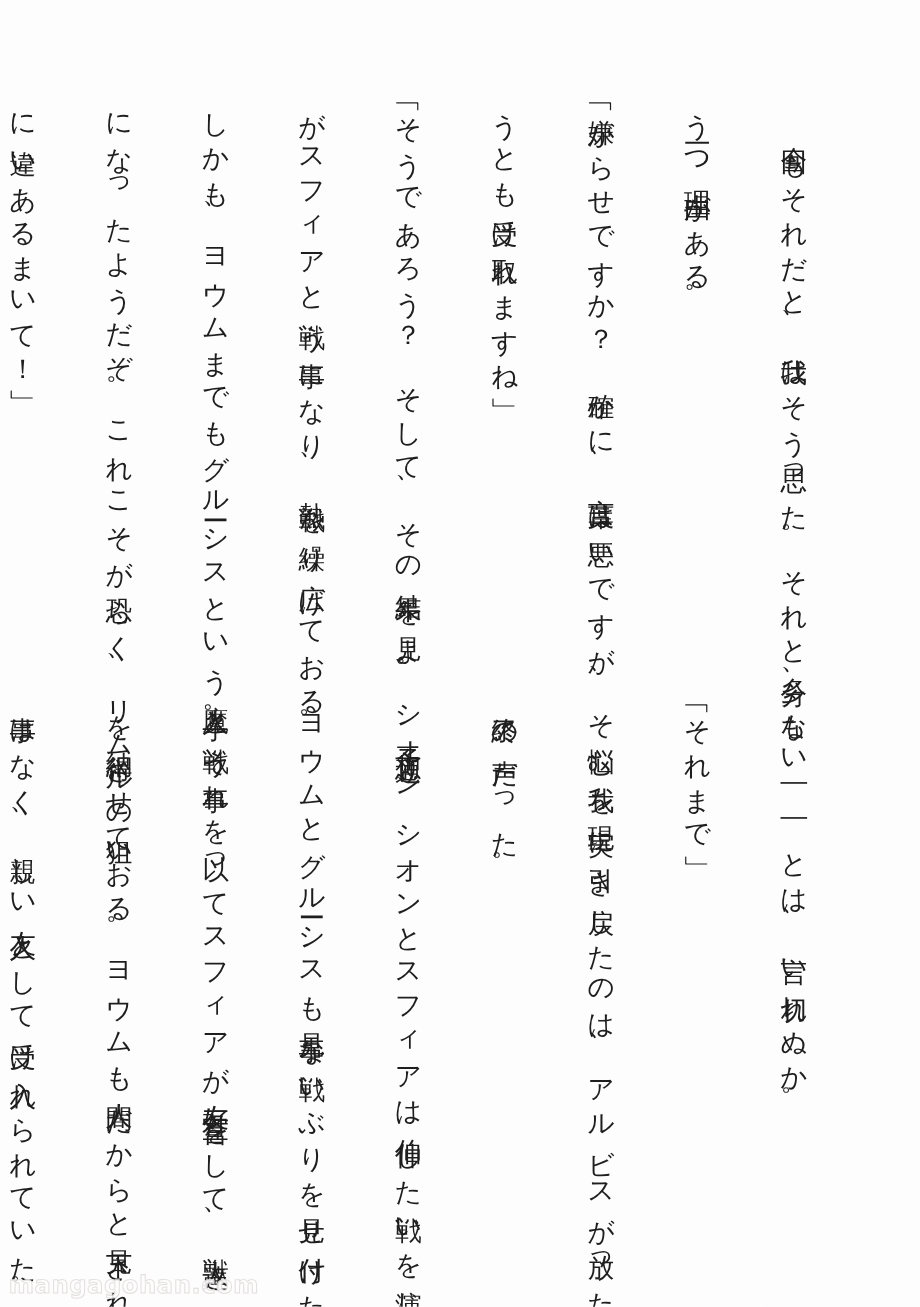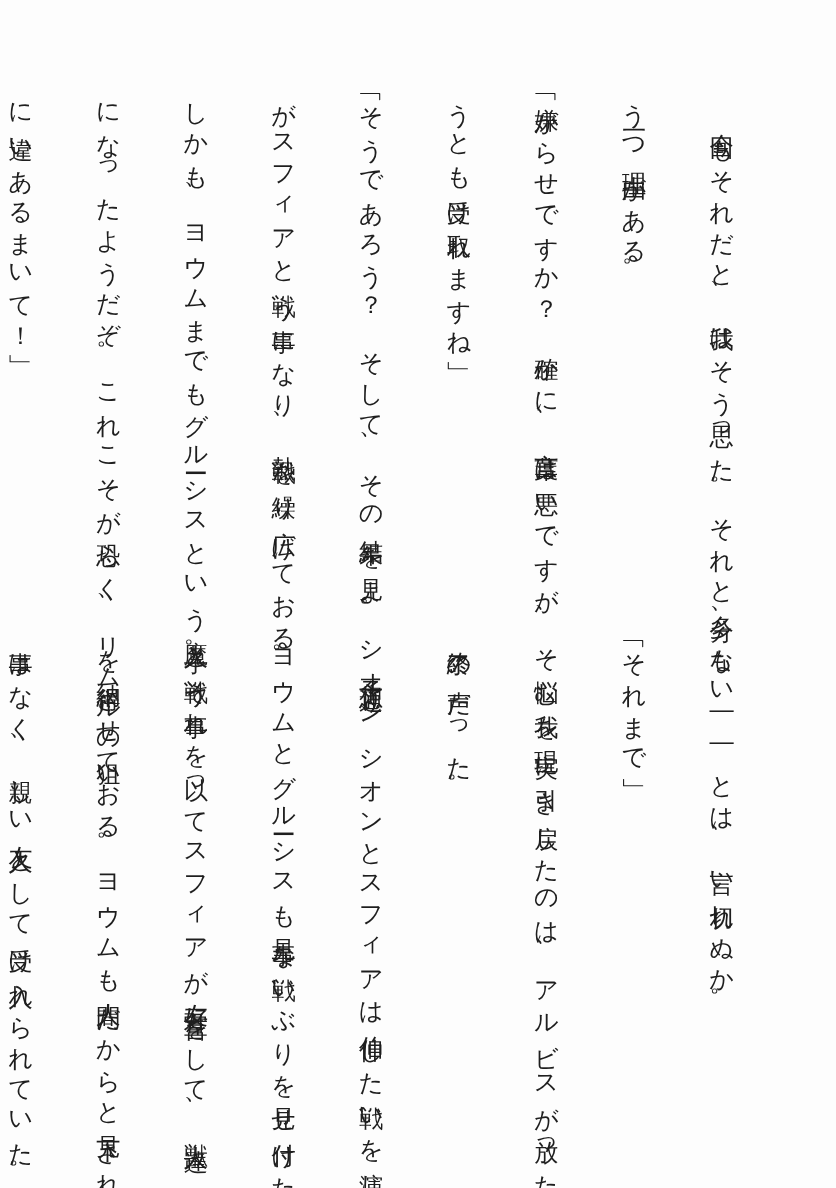--- a/index.html
+++ b/index.html
@@ -108,13 +108,14 @@
     
     
     
     
     
     
     
     
   </div>
 
+  <div class="watermark">mangagohan.com</div>
 </div>
 
 </body></html>

